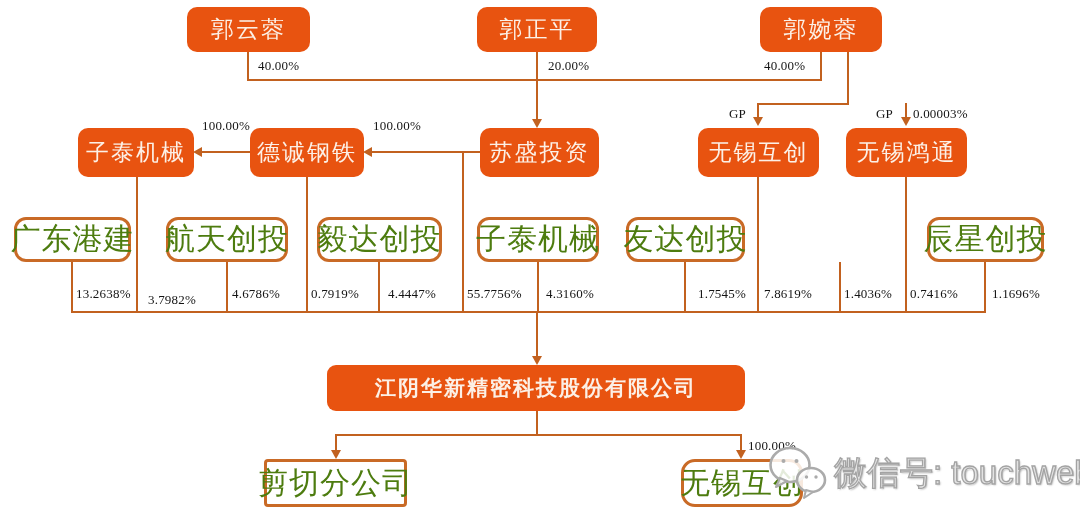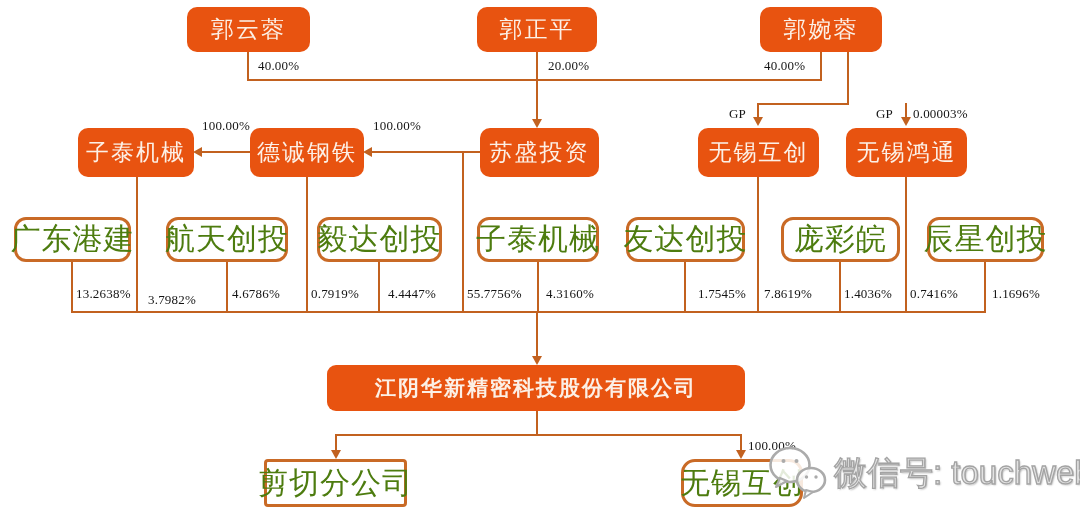--- a/index.html
+++ b/index.html
@@ -102,21 +102,20 @@
 
   <div class="hl" style="left:371px;top:151px;width:109px;"></div>
   <div class="al" style="left:363px;top:147px;"></div>
   <div class="pct" style="left:373px;top:118px;">100.00%</div>
 
   <div class="no" style="left:14px;top:217px;width:117px;height:45px;">广东港建</div>
   <div class="no" style="left:166px;top:217px;width:122px;height:45px;">航天创投</div>
   <div class="no" style="left:317px;top:217px;width:125px;height:45px;">毅达创投</div>
   <div class="no" style="left:477px;top:217px;width:122px;height:45px;">子泰机械</div>
   <div class="no" style="left:626px;top:217px;width:119px;height:45px;">友达创投</div>
-  <div class="no" style="left:781px;top:217px;width:119px;height:45px;">庞彩皖</div>
   <div class="no" style="left:927px;top:217px;width:117px;height:45px;">辰星创投</div>
 
   <div class="vl" style="left:136px;top:177px;height:136px;"></div>
   <div class="vl" style="left:306px;top:177px;height:136px;"></div>
   <div class="vl" style="left:462px;top:151px;height:162px;"></div>
   <div class="vl" style="left:757px;top:177px;height:136px;"></div>
   <div class="vl" style="left:905px;top:177px;height:136px;"></div>
   <div class="vl" style="left:71px;top:262px;height:51px;"></div>
   <div class="vl" style="left:226px;top:262px;height:51px;"></div>
   <div class="vl" style="left:378px;top:262px;height:51px;"></div>

